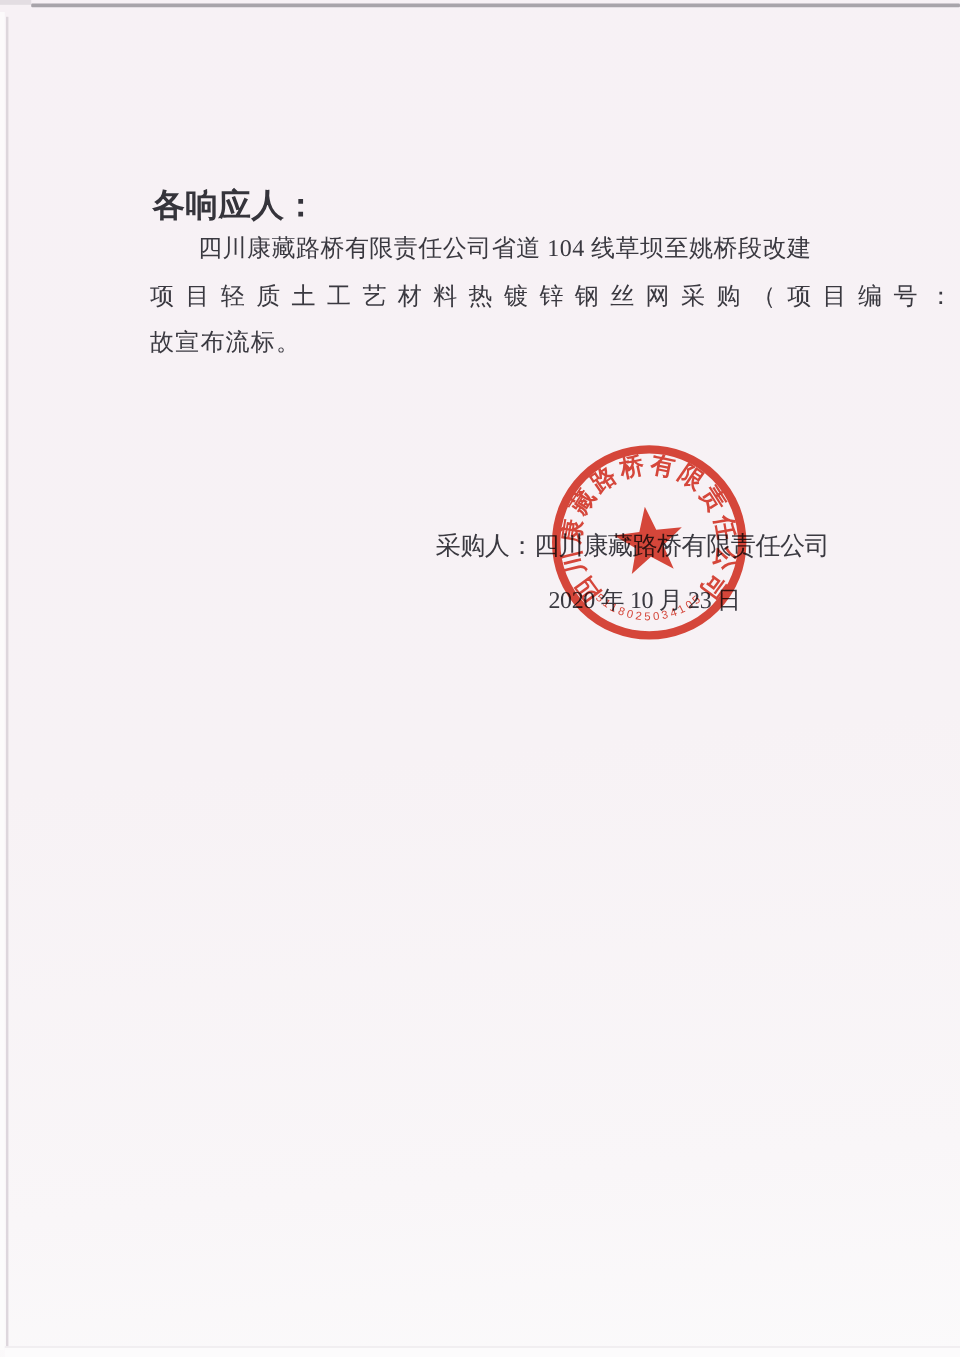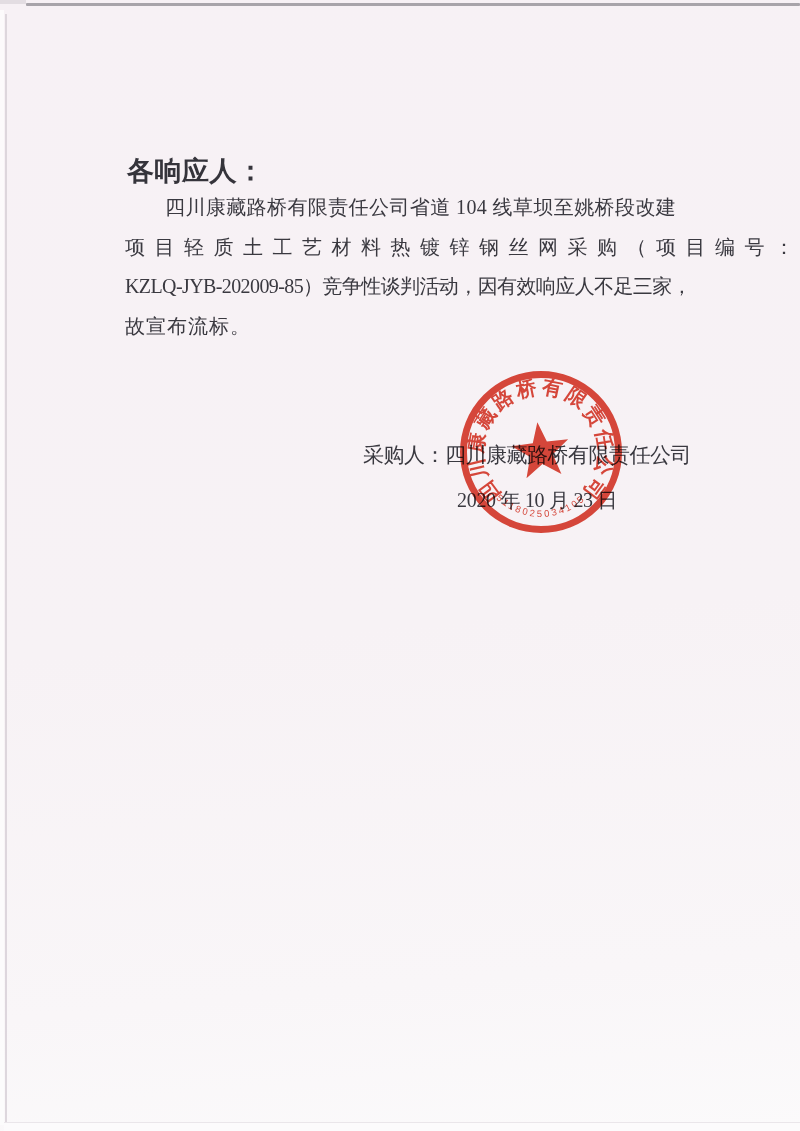--- a/index.html
+++ b/index.html
@@ -89,21 +89,20 @@
   <div class="edge-left-white"></div>
   <div class="edge-left"></div>
   <div class="edge-bottom"></div>
 
 
   <div class="salutation">各响应人：</div>
 
   <div class="body-par">
     <div class="bodyline l1">四川康藏路桥有限责任公司省道 104 线草坝至姚桥段改建</div>
     <div class="bodyline l2">项目轻质土工艺材料热镀锌钢丝网采购（项目编号：</div>
-    <div class="bodyline l3">KZLQ-JYB-202009-85）竞争性谈判活动，因有效响应人不足三家，</div>
     <div class="bodyline l4">故宣布流标。</div>
   </div>
 
   <div class="purchaser-line">采购人：四川康藏路桥有限责任公司</div>
   <div class="date-line">2020 年 10 月 23 日</div>
 
   <svg class="seal" width="210" height="210" viewBox="0 0 210 210">
     <defs>
       <path id="arcTop" d="M 56.6 139.3 A 58 58 0 1 1 145.4 139.3" fill="none"></path>
       <path id="arcBottom" d="M 47.8 139.3 A 65 65 0 0 0 154.2 139.3" fill="none"></path>

